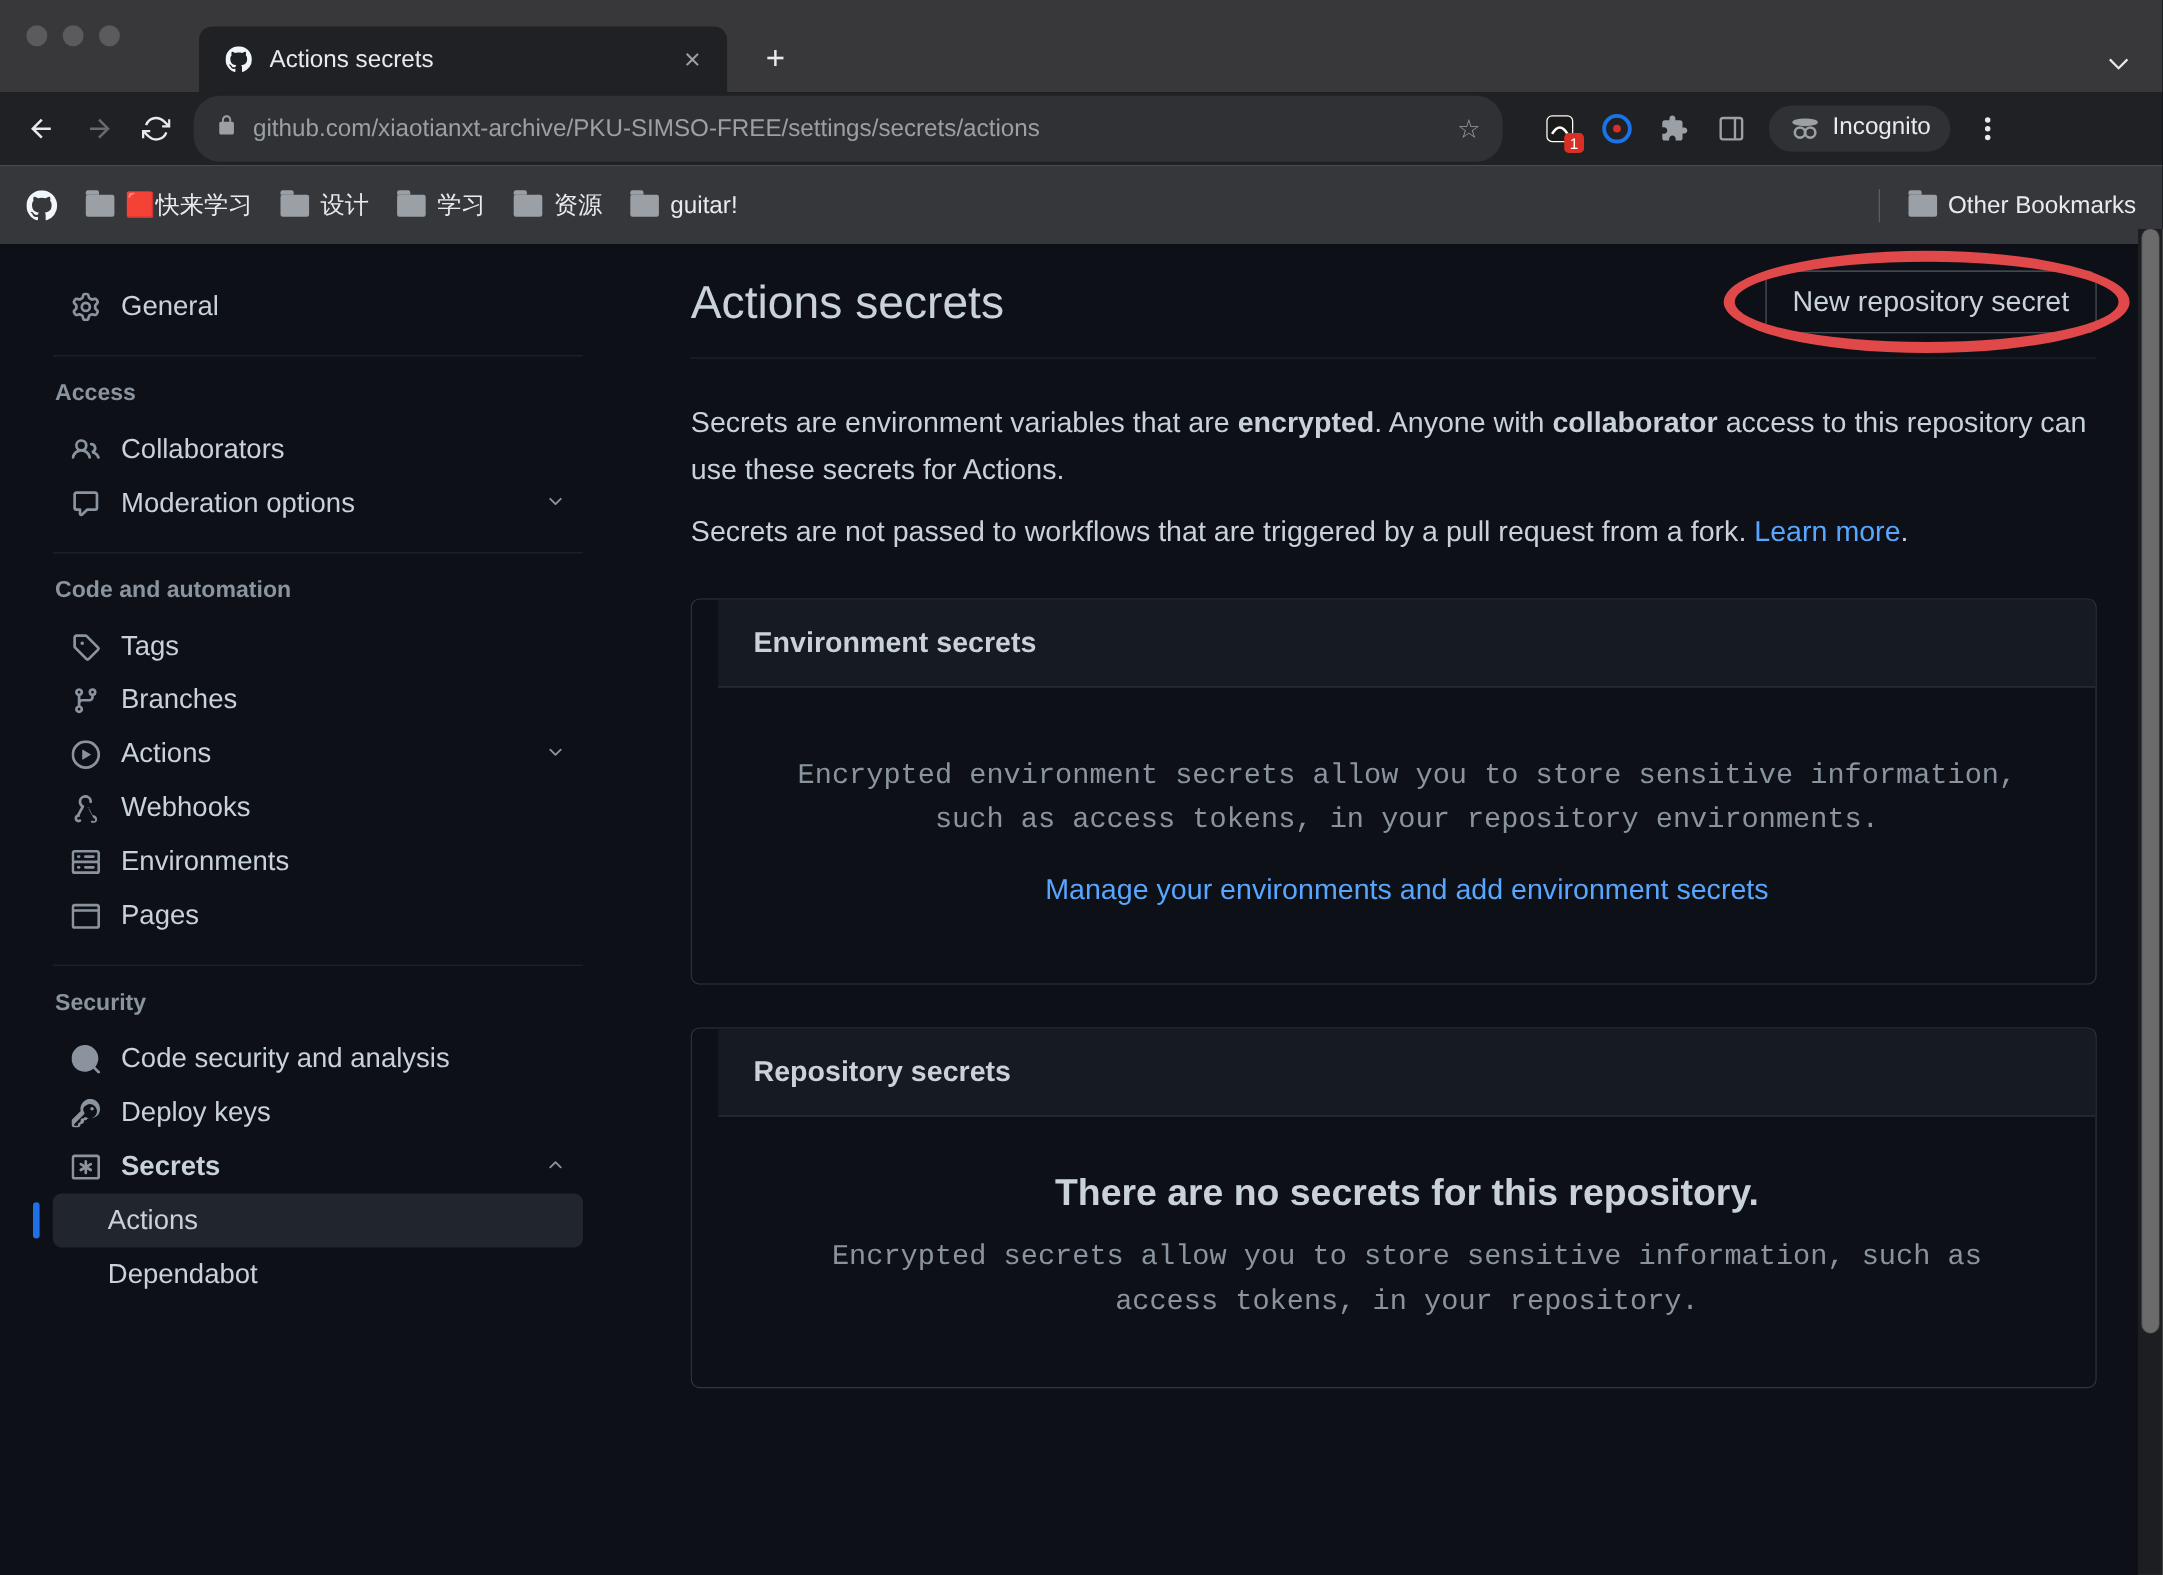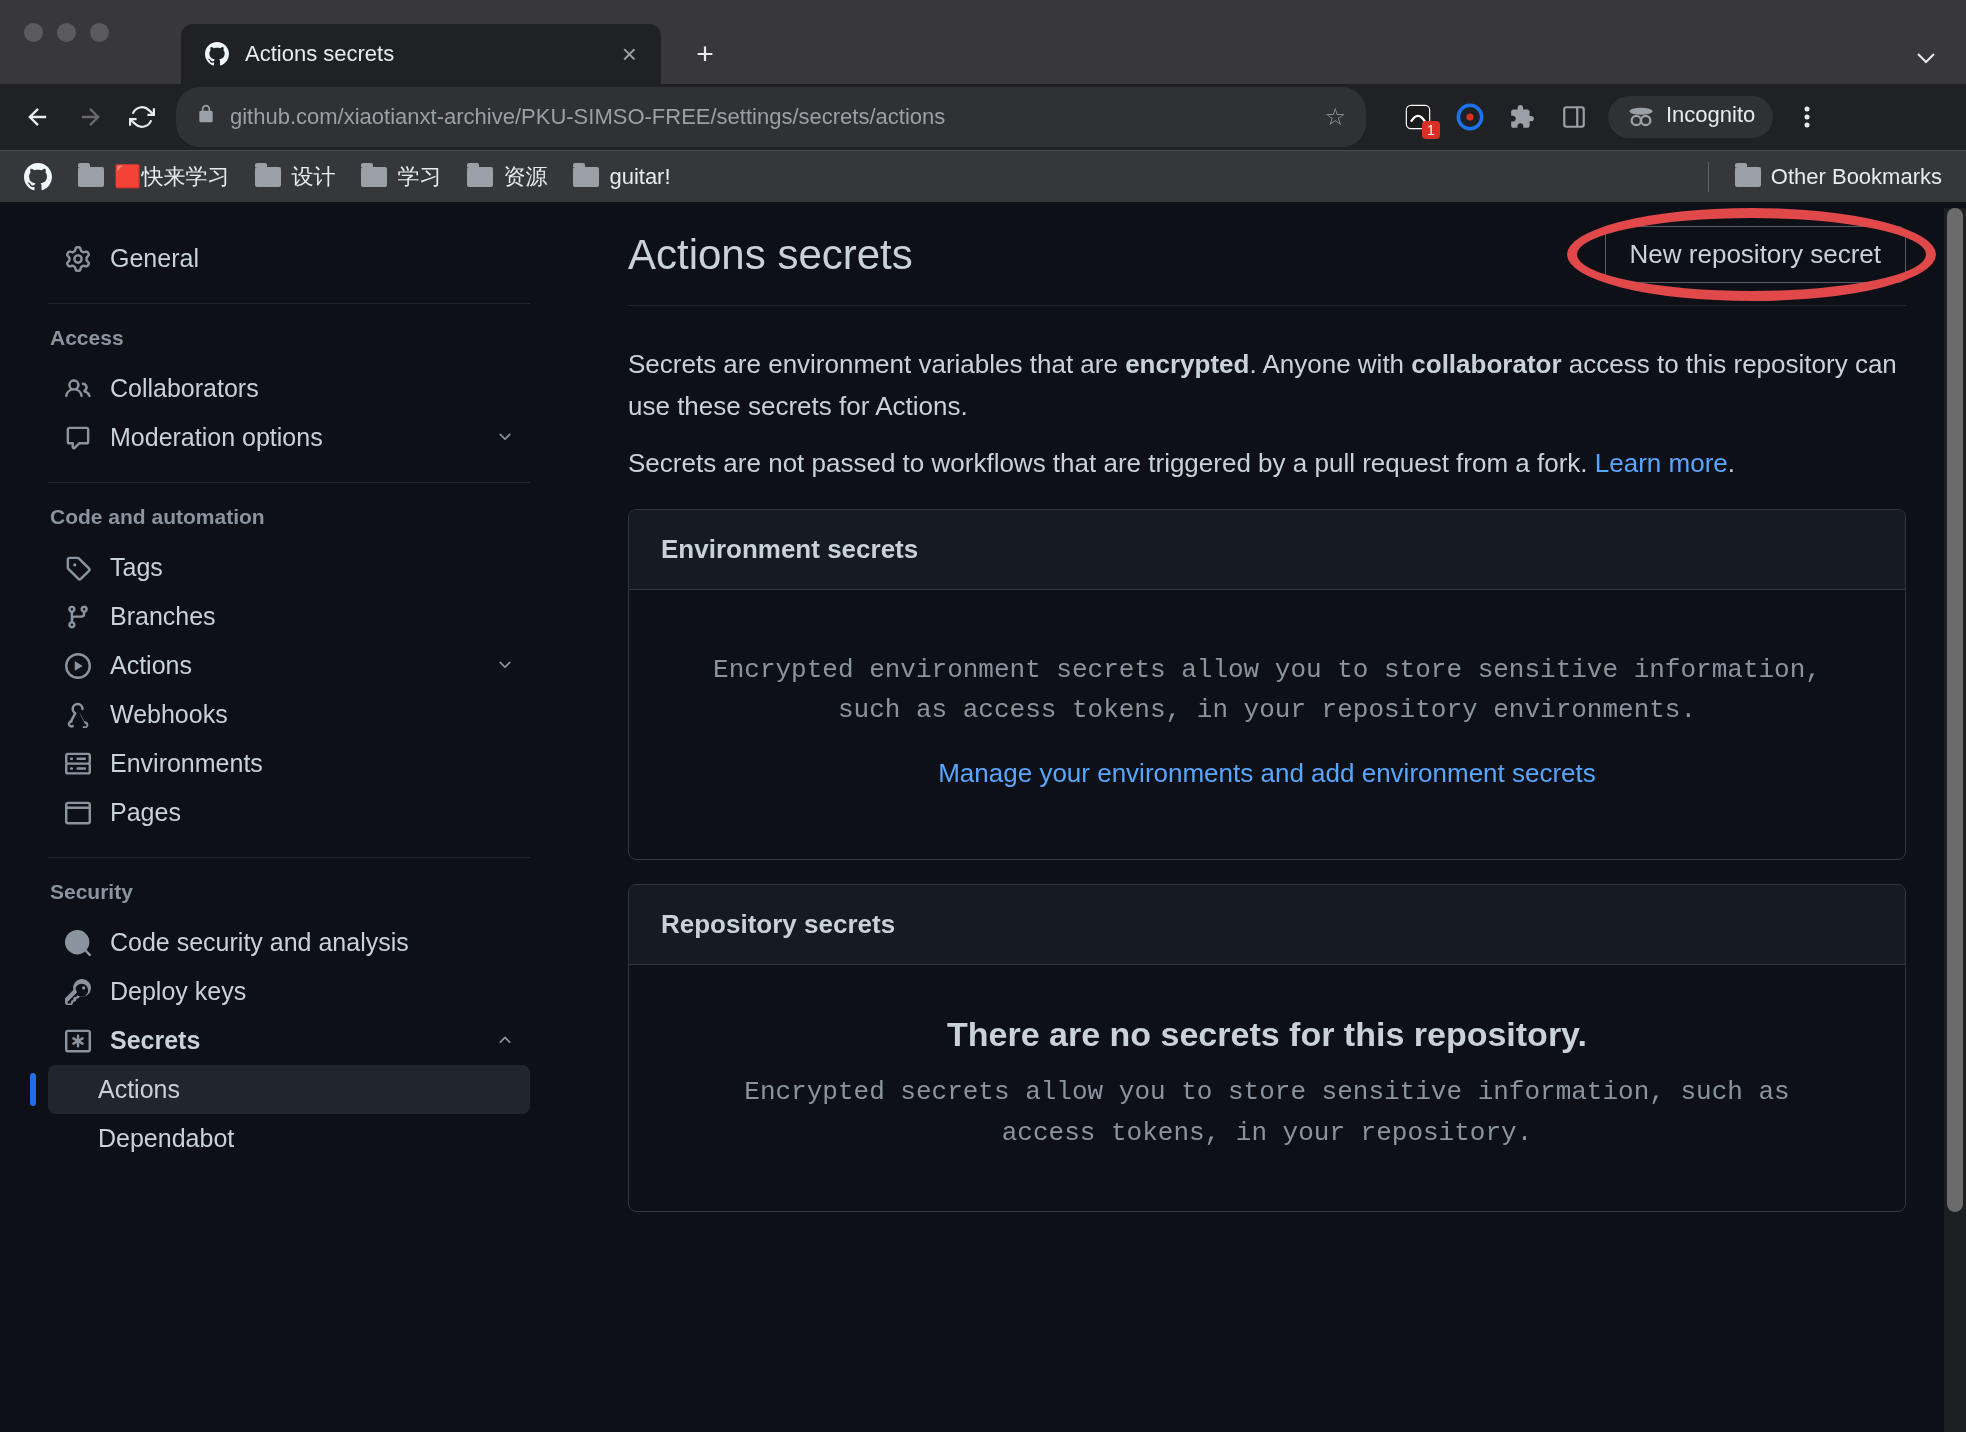--- a/index.html
+++ b/index.html
@@ -20,21 +20,21 @@
   .address-bar { flex:1; max-width:1190px; background:#303134; height:60px; border-radius:24px; display:flex; align-items:center; padding:0 20px; gap:14px; color:#9aa0a6; font-size:22px; }
   .address-bar .lock { color:#9aa0a6; }
   .address-bar .url { flex:1; white-space:nowrap; overflow:hidden; }
   .address-bar .star { color:#9aa0a6; font-size:24px; }
   .toolbar-icons { display:flex; align-items:center; gap:16px; margin-left:18px; }
   .tb-icon { width:36px; height:36px; display:flex; align-items:center; justify-content:center; color:#e8eaed; position:relative; }
   .badge-red { position:absolute; bottom:-4px; right:-4px; background:#d93025; color:#fff; font-size:14px; width:18px; height:18px; border-radius:4px; display:flex; align-items:center; justify-content:center; }
   .incognito { display:flex; align-items:flex-start; gap:10px; background:#303134; padding:6px 18px; border-radius:24px; color:#e8eaed; font-size:22px; }
   .incognito .spy { width:30px; height:30px; display:flex; align-items:center; justify-content:center; }
 
-  .bookmarks-row { height:52px; background:#36373a; display:flex; align-items:center; padding:0 24px; gap:26px; font-size:22px; color:#e8eaed; border-top:1px solid #4a4a4c; }
+  .bookmarks-row { height:72px; background:#36373a; display:flex; align-items:center; padding:0 24px; gap:26px; font-size:22px; color:#e8eaed; border-top:1px solid #4a4a4c; }
   .bm-item { display:flex; align-items:center; gap:10px; }
   .bm-folder { width:26px; height:20px; background:#9aa0a6; border-radius:2px; position:relative; }
   .bm-folder::before { content:''; position:absolute; top:-4px; left:0; width:12px; height:4px; background:#9aa0a6; border-radius:2px 2px 0 0; }
   .gh-logo-sm { width:28px; height:28px; }
   .bm-sep { width:1px; height:30px; background:#5f6368; margin-left:auto; }
   .bm-other { display:flex; align-items:center; gap:10px; }
 
   
   .page { display:flex; background:#0d1117; height:calc(1432px - 84px - 66px - 58px); overflow:hidden;gap:28px; }
   .sidebar { width:570px; padding:32px 40px 32px 48px; overflow-y:auto; }
@@ -52,21 +52,21 @@
   .page-header { display:flex; justify-content:space-between; align-items:center; padding-bottom:22px; border-bottom:1px solid #21262d; margin-bottom:38px; }
   .page-title { font-size:42px; font-weight:400; color:#c9d1d9; }
   .btn-outline { font-size:26px; color:#c9d1d9; background:transparent; border:1px solid #545b64; padding:12px 24px; border-radius:8px; cursor:pointer; font-family:inherit; }
   .red-oval { position:relative; }
   .red-oval::after { content:''; position:absolute; top:-18px; left:-38px; right:-30px; bottom:-18px; border:10px solid #e0484a; border-radius:50%; pointer-events:none; }
 
   .intro { font-size:26px; line-height:1.6; color:#c9d1d9; margin-bottom:16px; }
   .intro strong { font-weight:600; }
   .intro a { color:#58a6ff; text-decoration:none; }
 
-  .panel { border:1px solid #30363d; border-radius:8px; margin-top:24px; overflow:hidden; }
+  .panel { border:1px solid #30363d; border-radius:8px; margin-top:39px; overflow:hidden;padding-left:24px; }
   .panel-header { background:#161b22; padding:24px 32px; font-size:26px; font-weight:600; color:#c9d1d9; border-bottom:1px solid #30363d; }
   .panel-body { padding:60px 40px 70px; text-align:center; }
   .panel-body.short { padding:50px 40px 30px; }
   .empty-title { font-size:34px; font-weight:600; color:#c9d1d9; margin-bottom:18px; }
   .empty-desc { font-size:26px; color:#8b949e; line-height:1.55; margin-bottom:28px; padding:0 24px;font-family:Liberation Mono, monospace; }
   .link { color:#58a6ff; text-decoration:none; font-size:26px; }
 
   
   .scrollbar-track { position:fixed; right:0; top:208px; bottom:0; width:22px; background:#1c1e22; }
   .scrollbar-thumb { position:absolute; left:3px; right:3px; top:0; height:82%; background:#6b6b6b; border-radius:8px; }

